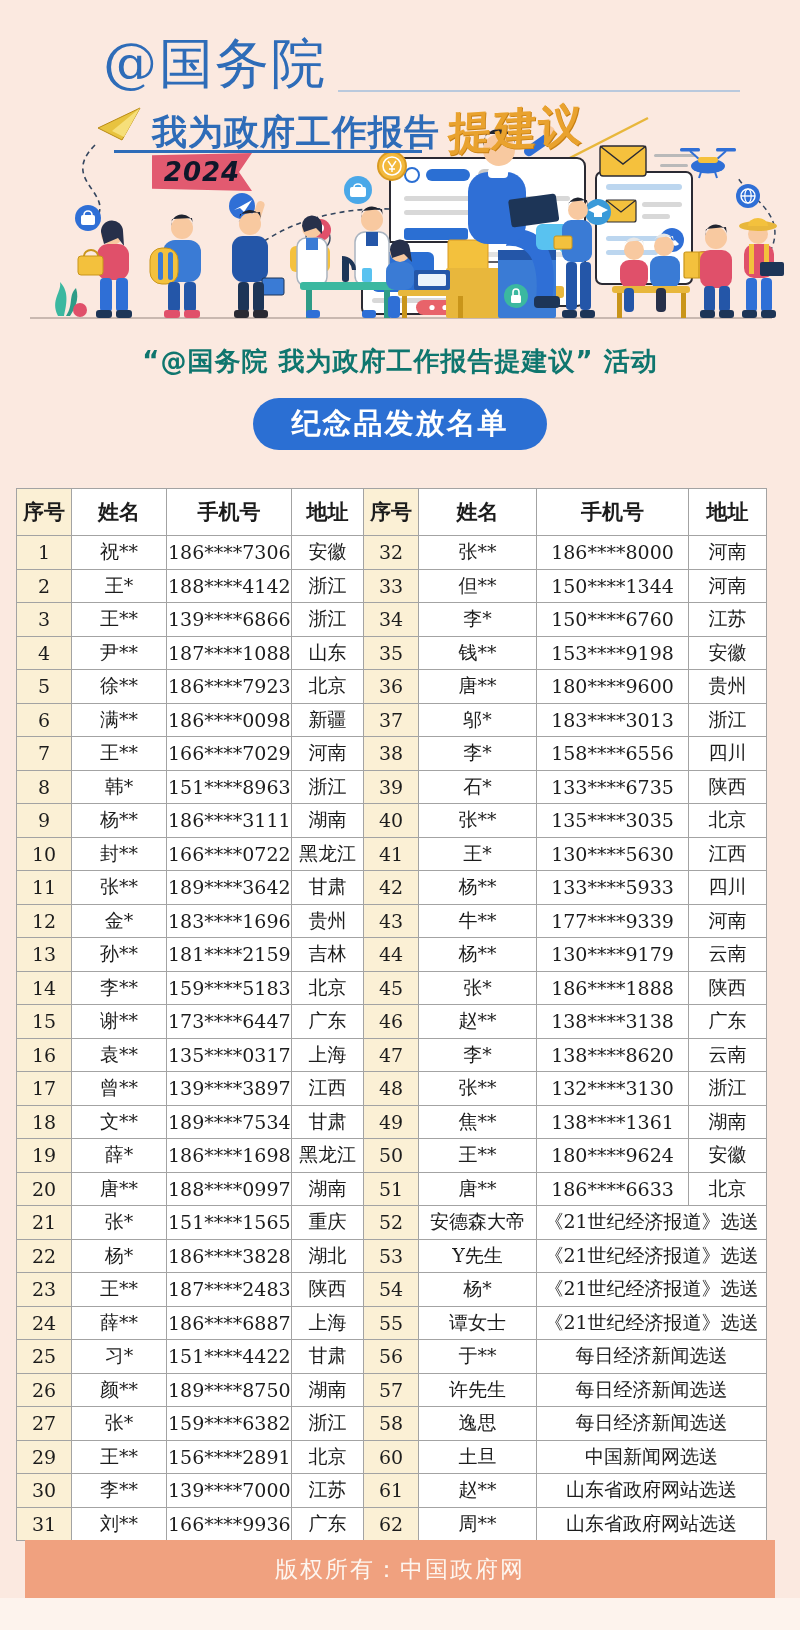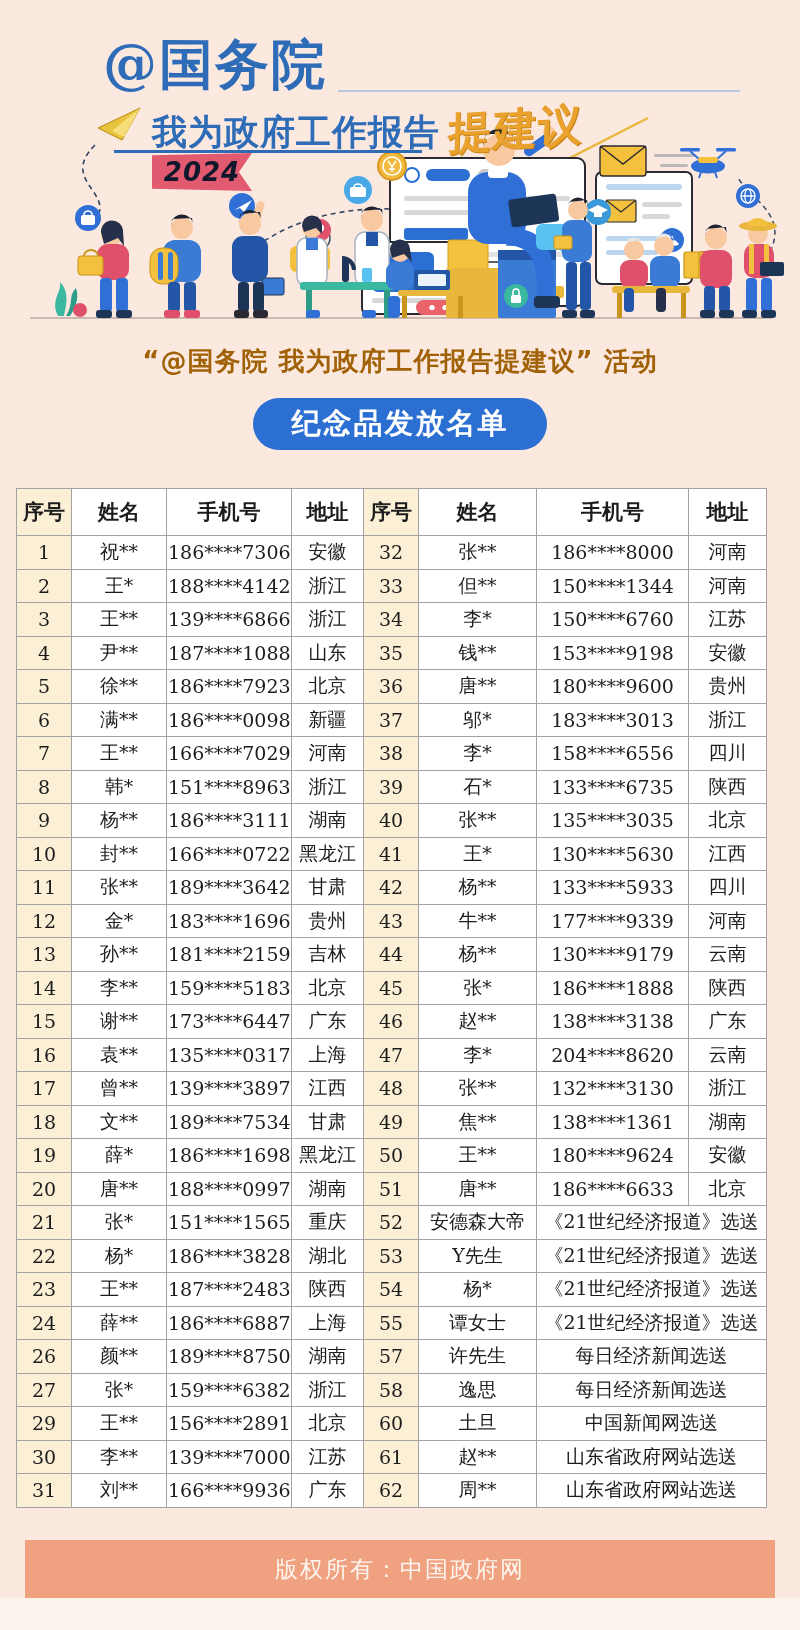--- a/index.html
+++ b/index.html
@@ -3,38 +3,38 @@
 <meta charset="utf-8">
 <style>
   html,body{margin:0;padding:0;}
   body{width:800px;font-family:"DejaVu Serif","Liberation Serif",serif;}
   .page{position:relative;width:800px;height:1630px;background:#fbe9e0;overflow:hidden;}
   .bottom-band{position:absolute;left:0;top:1598px;width:800px;height:32px;background:#fdf3ed;}
 
   
   .hero{position:absolute;left:0;top:0;width:800px;height:335px;}
   .hero svg{position:absolute;left:0;top:0;}
-  .at-title{position:absolute;left:103px;top:36px;font-size:54px;line-height:56px;font-weight:bold;
+  .at-title{position:absolute;left:103px;top:36px;font-size:54px;line-height:56px;font-weight:normal;
             color:#2e6cb8;font-family:"DejaVu Serif","Liberation Serif",serif;letter-spacing:2px;}
   .hero-line{position:absolute;left:338px;top:90px;width:402px;height:2px;background:#b9c9dd;}
   .sub-row{position:absolute;left:152px;top:100px;font-size:35px;font-weight:bold;color:#2e6cb8;
            letter-spacing:1px;white-space:nowrap;}
   .sub-accent{display:inline-block;margin-left:8px;font-size:44px;color:#e9a22e;
               transform:rotate(-4deg) skewX(-6deg);font-weight:bold;
               text-shadow:1px 1px 0 #c77f12;}
   .sub-underline{position:absolute;left:114px;top:150px;width:308px;height:3px;background:#2e6cb8;}
   .ribbon{position:absolute;left:152px;top:153px;width:100px;height:38px;background:#e25a70;
           clip-path:polygon(0 6%,100% 0,87% 50%,100% 100%,0 94%);
           display:flex;align-items:center;justify-content:center;}
   .ribbon span{color:#0f172a;font-weight:bold;font-size:26px;font-style:italic;letter-spacing:1px;
                font-family:"DejaVu Sans","Liberation Sans",sans-serif;}
 
   
   .activity-title{position:absolute;left:0;top:344px;width:800px;text-align:center;
-                  font-size:26px;font-weight:bold;color:#a16207;letter-spacing:1px;
+                  font-size:26px;font-weight:bold;color:#0f766e;letter-spacing:1px;
                   font-family:"DejaVu Sans","Liberation Sans",sans-serif;}
   .badge{position:absolute;left:253px;top:398px;width:294px;height:52px;background:#2b6fd3;
          border-radius:26px;display:flex;align-items:center;justify-content:center;
          color:#ffffff;font-size:29px;font-weight:bold;letter-spacing:2px;
          font-family:"DejaVu Sans","Liberation Sans",sans-serif;}
 
   
   .table-wrap{position:absolute;left:16px;top:488px;width:750px;}
   table{width:750px;border-collapse:collapse;table-layout:fixed;background:#ffffff;}
   th,td{border:1px solid #a3a3a3;text-align:center;vertical-align:middle;
@@ -523,21 +523,21 @@
             <td class="c-phone">138****3138</td>
             <td class="c-addr">广东</td>
           </tr>
           <tr>
             <td class="c-no">16</td>
             <td class="c-name">袁**</td>
             <td class="c-phone">135****0317</td>
             <td class="c-addr">上海</td>
             <td class="c-no">47</td>
             <td class="c-name">李*</td>
-            <td class="c-phone">204****8620</td>
+            <td class="c-phone">138****8620</td>
             <td class="c-addr">云南</td>
           </tr>
           <tr>
             <td class="c-no">17</td>
             <td class="c-name">曾**</td>
             <td class="c-phone">139****3897</td>
             <td class="c-addr">江西</td>
             <td class="c-no">48</td>
             <td class="c-name">张**</td>
             <td class="c-phone">132****3130</td>
@@ -603,20 +603,29 @@
           <tr>
             <td class="c-no">24</td>
             <td class="c-name">薛**</td>
             <td class="c-phone">186****6887</td>
             <td class="c-addr">上海</td>
             <td class="c-no">55</td>
             <td class="c-name">谭女士</td>
             <td colspan="2" class="c-merged">《21世纪经济报道》选送</td>
           </tr>
           <tr>
+            <td class="c-no">25</td>
+            <td class="c-name">习*</td>
+            <td class="c-phone">151****4422</td>
+            <td class="c-addr">甘肃</td>
+            <td class="c-no">56</td>
+            <td class="c-name">于**</td>
+            <td colspan="2" class="c-merged">每日经济新闻选送</td>
+          </tr>
+          <tr>
             <td class="c-no">26</td>
             <td class="c-name">颜**</td>
             <td class="c-phone">189****8750</td>
             <td class="c-addr">湖南</td>
             <td class="c-no">57</td>
             <td class="c-name">许先生</td>
             <td colspan="2" class="c-merged">每日经济新闻选送</td>
           </tr>
           <tr>
             <td class="c-no">27</td>

